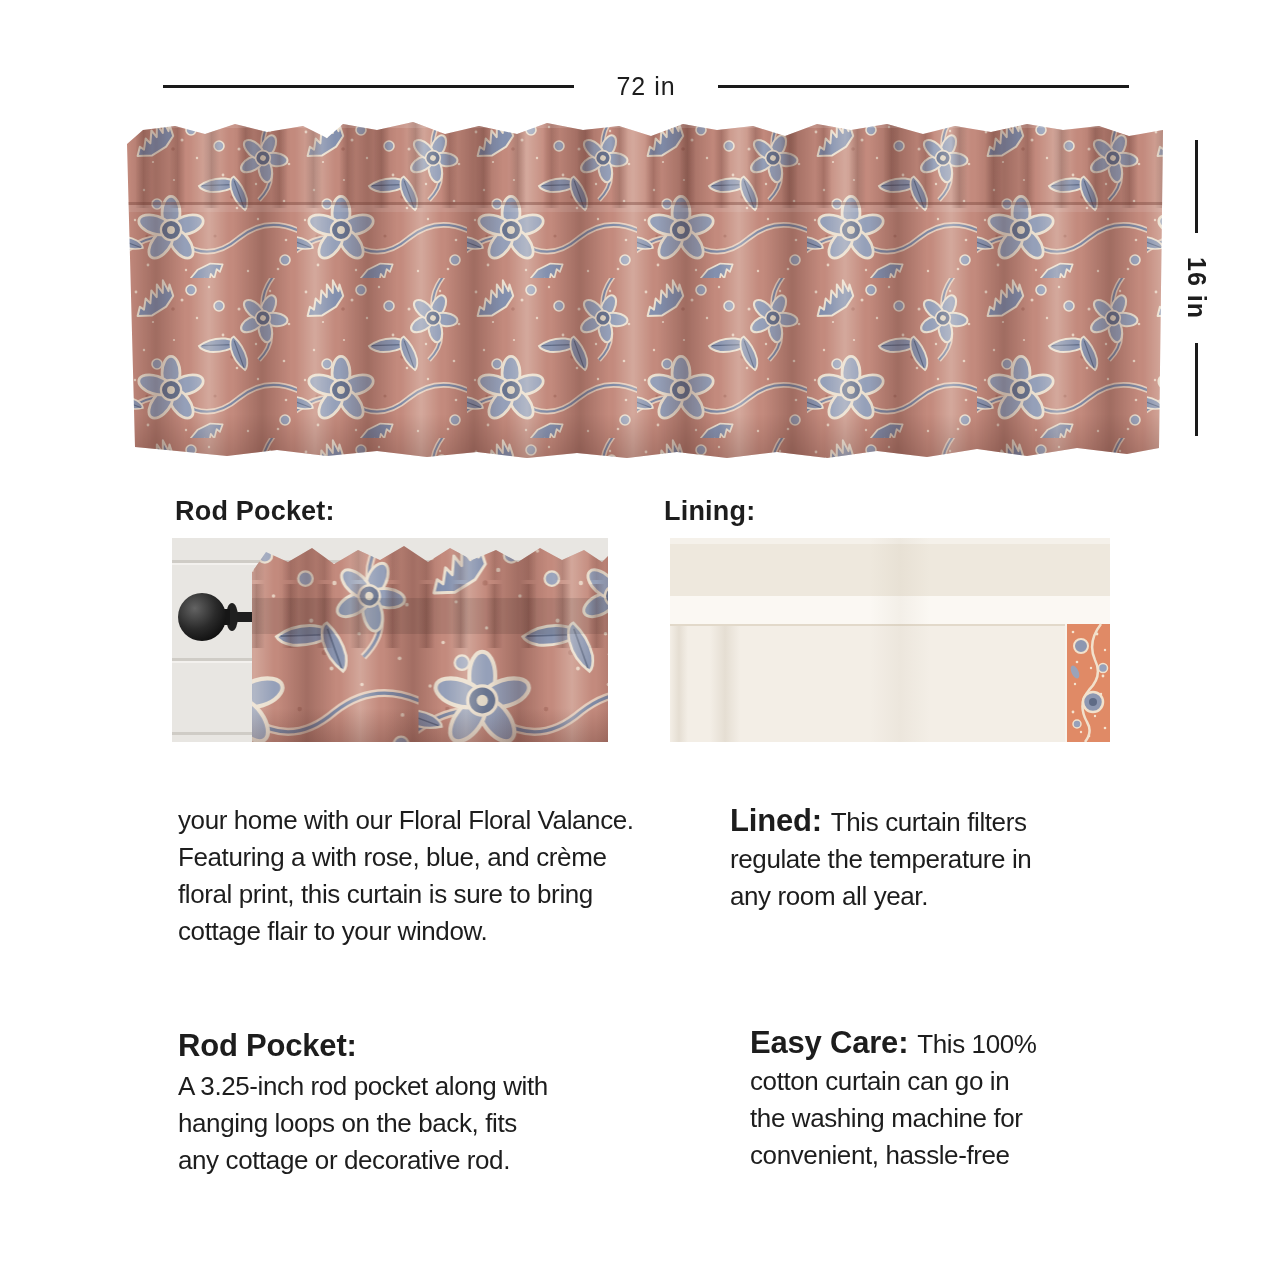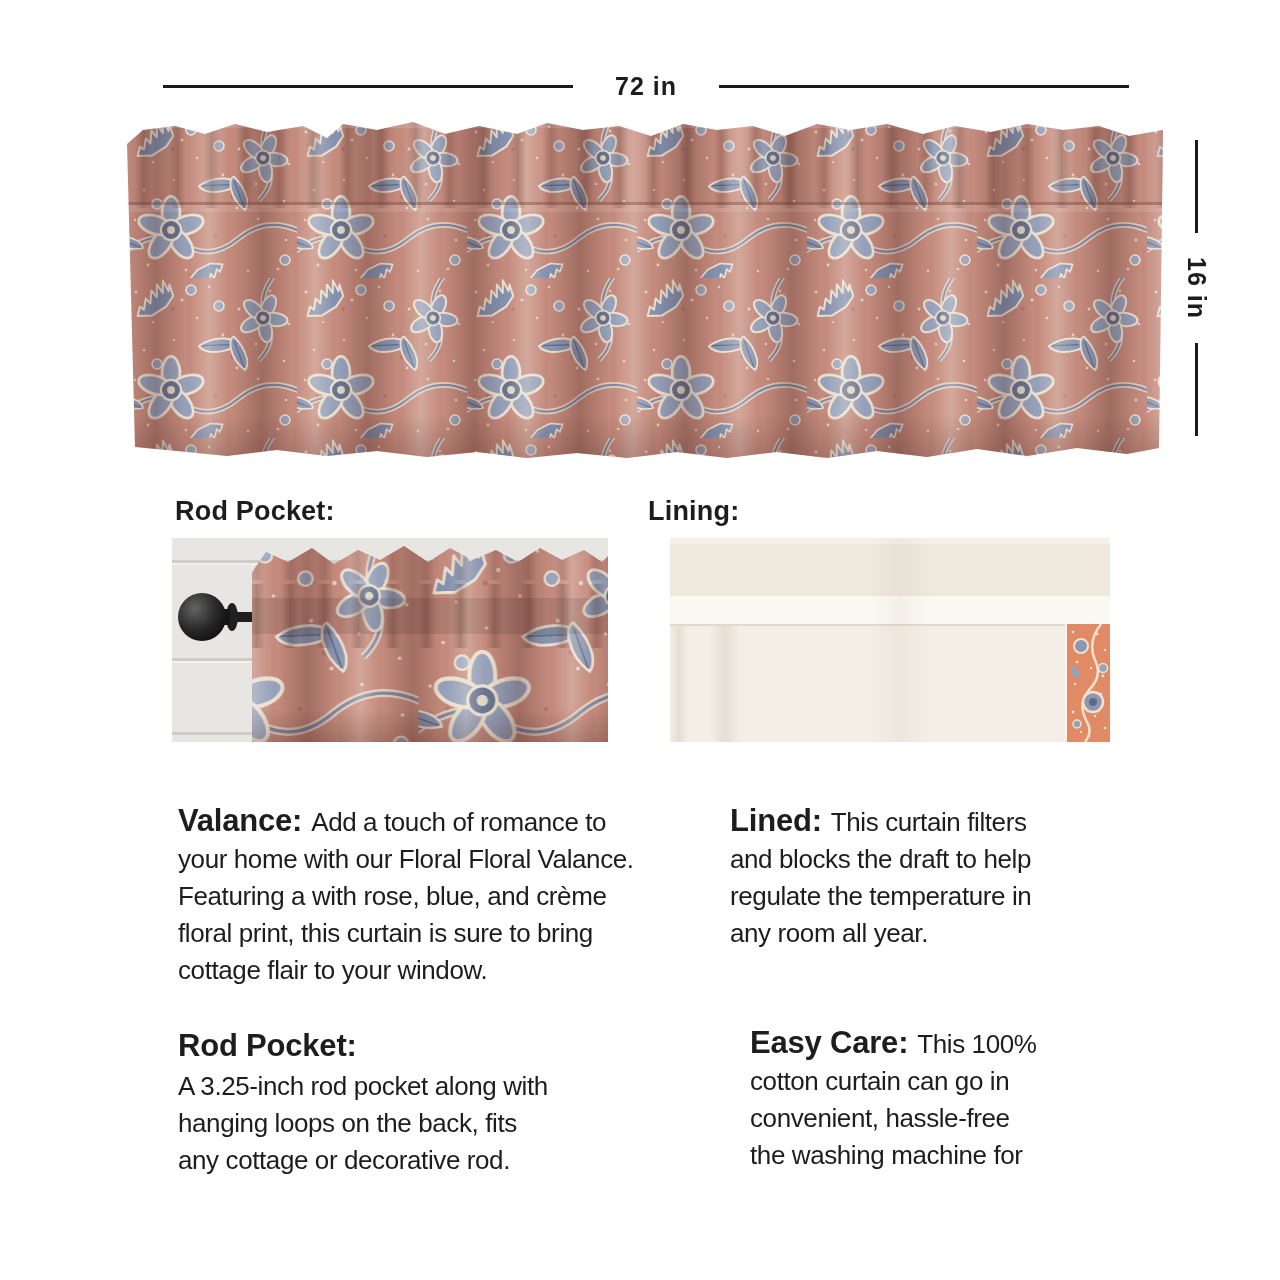--- a/index.html
+++ b/index.html
@@ -2,35 +2,35 @@
 <html><head>
 <meta charset="utf-8">
 <style>
   html,body{margin:0;padding:0}
   body{width:1280px;height:1280px;background:#ffffff;font-family:"Liberation Sans",sans-serif;color:#1d1d1d}
   .canvas{position:relative;width:1280px;height:1280px;background:#fff;overflow:hidden}
 
   
   .dim-w{position:absolute;left:163px;top:66px;width:966px;height:40px;display:flex;align-items:center}
   .dline{flex:1;height:3px;background:#1a1a1a}
-  .dlabel{margin:0 42px;font-size:25px;font-weight:bold;letter-spacing:1px;white-space:nowrap}
+  .dlabel{margin:0 42px;font-size:25px;font-weight:normal;letter-spacing:1px;white-space:nowrap}
   .dim-h{position:absolute;left:1181px;top:140px;width:30px;height:296px;display:flex;flex-direction:column;align-items:center}
   .dline-v{width:3px;flex:1;background:#1a1a1a}
   .vlabel{position:relative;width:30px;height:86px;margin:12px 0}
   .vlabel span{position:absolute;left:50%;top:50%;transform:translate(-50%,-50%) rotate(90deg);font-size:25px;font-weight:bold;letter-spacing:1px;white-space:nowrap}
 
   
   .ph-valance{position:absolute;left:127px;top:118px}
   .ph-rod{position:absolute;left:172px;top:538px}
   .ph-lining{position:absolute;left:670px;top:538px}
 
   
   .sec-label{position:absolute;top:496px;font-size:27px;font-weight:bold;letter-spacing:.2px;white-space:nowrap}
   .lbl-rod{left:175px}
-  .lbl-lining{left:648px}
+  .lbl-lining{left:664px}
 
   
   .feat{position:absolute}
   .f0{left:178px;top:802px}
   .f1{left:730px;top:802px}
   .f2{left:178px;top:1024px}
   .f3{left:750px;top:1024px}
   .fl{font-size:26px;line-height:37px;letter-spacing:-.4px;white-space:nowrap}
   .lead{font-size:31px;font-weight:bold;letter-spacing:-.2px;margin-right:9px}
   .fhead{font-size:31px;font-weight:bold;line-height:44px;letter-spacing:-.2px;white-space:nowrap}
@@ -254,47 +254,43 @@
       <circle cx="26" cy="78" r="10" fill="#8d97b1" stroke="#f2e1cc" stroke-width="2.5"></circle>
       <circle cx="26" cy="78" r="4" fill="#5f6b86"></circle>
       <circle cx="36" cy="44" r="4.5" fill="#97a1ba" stroke="#f2e1cc" stroke-width="1.5"></circle>
       <circle cx="10" cy="100" r="4" fill="#97a1ba" stroke="#f2e1cc" stroke-width="1.5"></circle>
       <ellipse cx="8" cy="48" rx="3.5" ry="7" fill="#9aa3ba" transform="rotate(-25 8 48)"></ellipse>
     </g>
     <rect x="395" y="86" width="2" height="118" fill="#f8f3ec"></rect>
   </svg>
 
   <div class="feat f0">
-    <div class="fl">
-      <b class="lead">Valance:</b><span>Add a touch of romance to</span>
-    </div>
     <div class="fl">your home with our Floral Floral Valance.</div>
     <div class="fl">Featuring a with rose, blue, and crème</div>
     <div class="fl">floral print, this curtain is sure to bring</div>
     <div class="fl">cottage flair to your window.</div>
   </div>
 
   <div class="feat f1">
     <div class="fl">
       <b class="lead">Lined:</b><span>This curtain filters</span>
     </div>
-    <div class="fl">and blocks the draft to help</div>
     <div class="fl">regulate the temperature in</div>
     <div class="fl">any room all year.</div>
   </div>
 
   <div class="feat f2">
     <div class="fhead">Rod Pocket:</div>
     <div class="fl">A 3.25-inch rod pocket along with</div>
     <div class="fl">hanging loops on the back, fits</div>
     <div class="fl">any cottage or decorative rod.</div>
   </div>
 
   <div class="feat f3">
     <div class="fl">
       <b class="lead">Easy Care:</b><span>This 100%</span>
     </div>
     <div class="fl">cotton curtain can go in</div>
+    <div class="fl">the washing machine for</div>
     <div class="fl">convenient, hassle-free</div>
-    <div class="fl">the washing machine for</div>
   </div>
 
 </div>
 
 </body></html>

